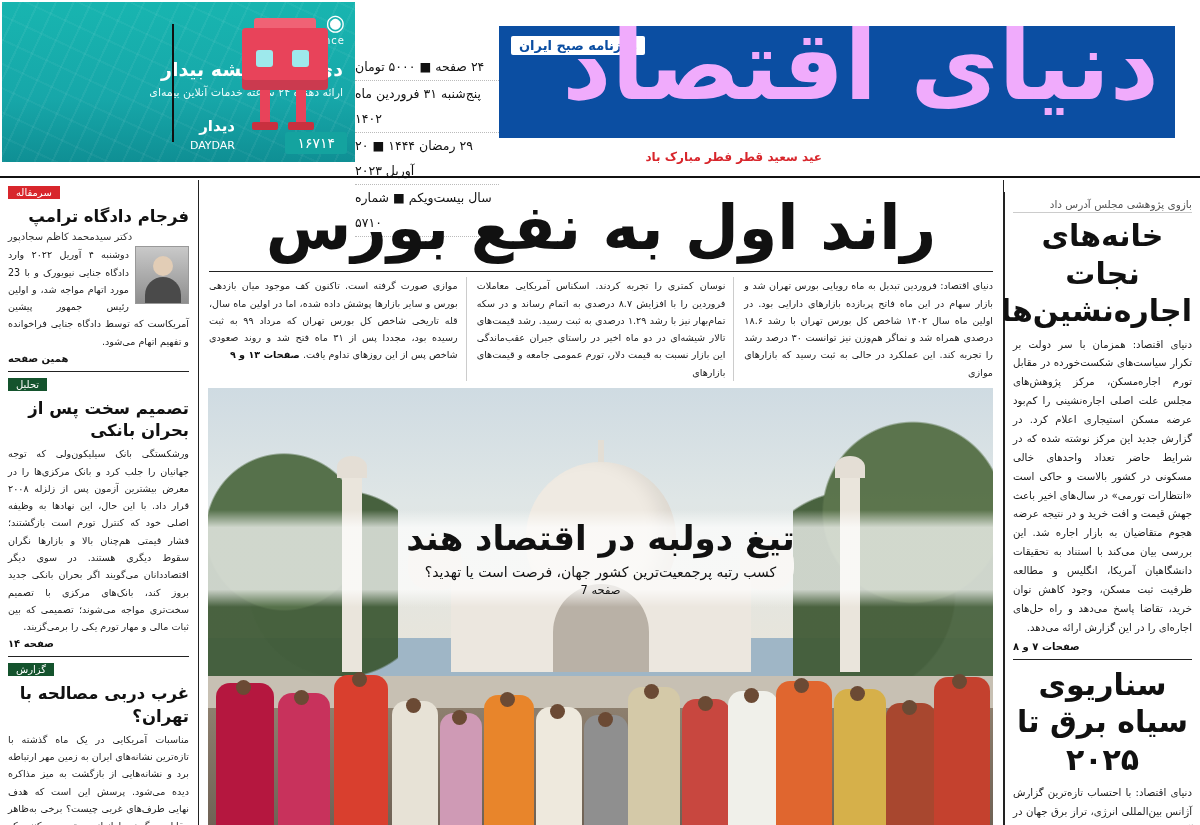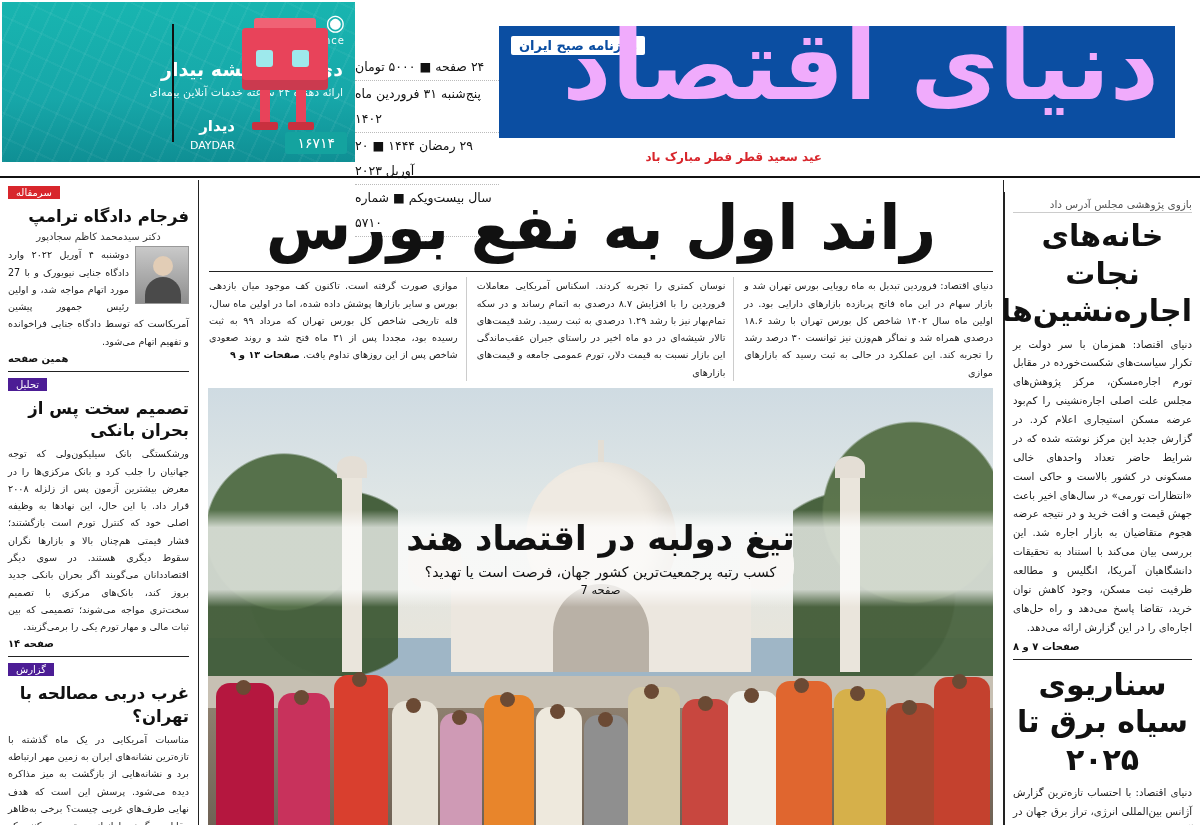--- a/index.html
+++ b/index.html
@@ -220,27 +220,27 @@
 
   
   .col-left {
     position: absolute; top: 0; left: 0; width: 197px; height: 645px;
     padding: 6px 8px 0 8px;
   }
   .lbl {
     display: inline-block; background: #d8262c; color: #fff; font-size: 10px;
     padding: 1px 8px; float: left; margin-bottom: 3px;
   }
-  .lbl.gray { background: #4c1d95; }
+  .lbl.gray { background: #14532d; }
   .clear { clear: both; }
   .left-title {
     font-size: 16.5px; font-weight: bold; color: #111; text-align: right;
     line-height: 1.35; margin: 4px 0 3px;
   }
-  .byline { font-size: 10px; color: #333; text-align: center; margin-bottom: 4px; }
+  .byline { font-size: 10px; color: #333; text-align: left; margin-bottom: 4px; }
   .left-body {
     font-size: 9.6px; line-height: 1.8; text-align: justify; text-align-last: right; color:#1a1a1a;
   }
   .portrait {
     float: right; width: 54px; height: 58px; margin: 0 0 3px 6px;
     background: linear-gradient(180deg,#c9c9c9,#8e8e8e);
     border: 1px solid #999;
     position: relative;
   }
   .portrait::after {
@@ -395,21 +395,21 @@
         </div>
       </div>
     </div>
 
     <div class="col-left">
       <span class="lbl">سرمقاله</span>
       <div class="clear"></div>
       <div class="left-title">فرجام دادگاه ترامپ</div>
       <div class="byline">دکتر سیدمحمد کاظم سجادپور</div>
       <div class="portrait"></div>
-      <div class="left-body">دوشنبه ۴ آوریل ۲۰۲۲ وارد دادگاه جنایی نیویورک و با 27 مورد اتهام مواجه شد، و اولین رئیس جمهور پیشین آمریکاست که توسط دادگاه جنایی فراخوانده و تفهیم اتهام می‌شود.</div>
+      <div class="left-body">دوشنبه ۴ آوریل ۲۰۲۲ وارد دادگاه جنایی نیویورک و با 23 مورد اتهام مواجه شد، و اولین رئیس جمهور پیشین آمریکاست که توسط دادگاه جنایی فراخوانده و تفهیم اتهام می‌شود.</div>
       <div class="left-page">همین صفحه</div>
 
       <div class="hrule"></div>
 
       <span class="lbl gray">تحلیل</span>
       <div class="clear"></div>
       <div class="left-title">تصمیم سخت پس از بحران بانکی</div>
       <div class="left-body">ورشکستگی بانک سیلیکون‌ولی که توجه جهانیان را جلب کرد و بانک مرکزی‌ها را در معرض بیشترین آزمون پس از زلزله ۲۰۰۸ قرار داد. با این حال، این نهادها به وظیفه اصلی خود که کنترل تورم است بازگشتند؛ فشار قیمتی هم‌چنان بالا و بازارها نگران سقوط دیگری هستند. در سوی دیگر اقتصاددانان می‌گویند اگر بحران بانکی جدید بروز کند، بانک‌های مرکزی با تصمیم سخت‌تری مواجه می‌شوند؛ تصمیمی که بین ثبات مالی و مهار تورم یکی را برمی‌گزیند.</div>
       <div class="left-page">صفحه ۱۴</div>
 

